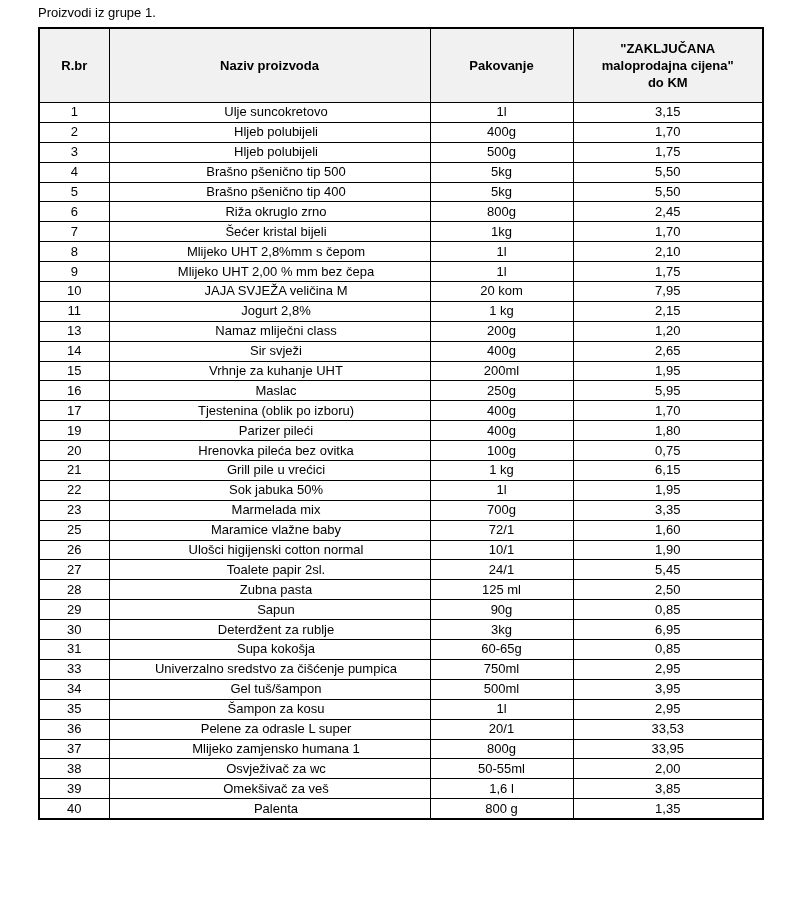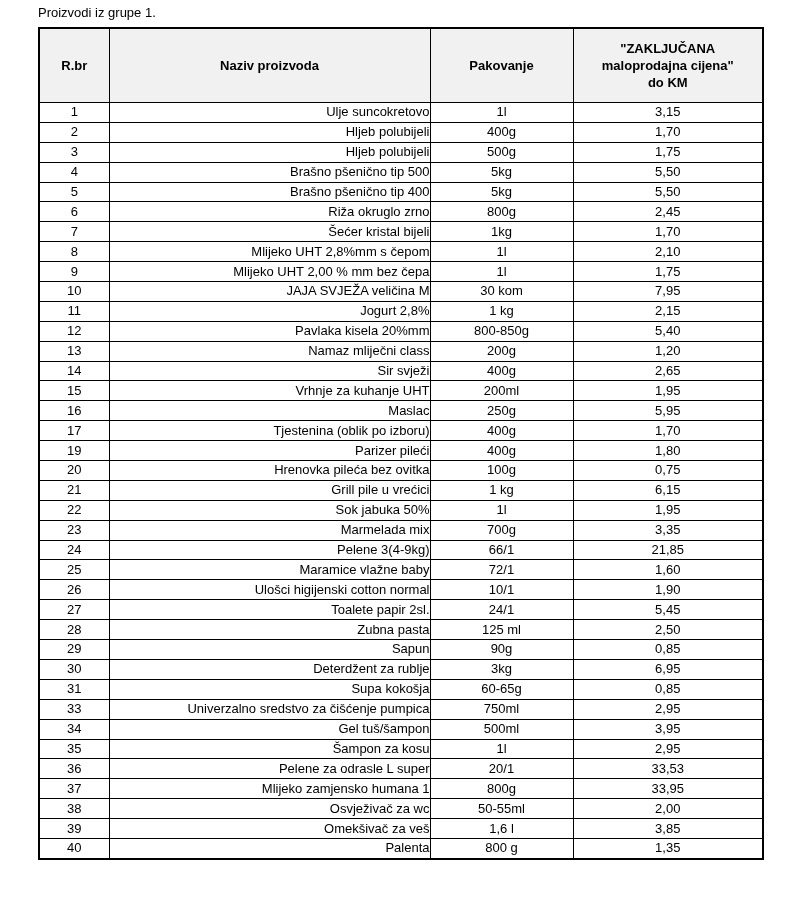--- a/index.html
+++ b/index.html
@@ -55,21 +55,21 @@
     white-space: normal;
   }
   table.products tbody td {
     height: 18.9px;
     text-align: center;
     vertical-align: middle;
     line-height: 18px;
     background: #ffffff;
   }
   table.products tbody td.naziv {
-    text-align: right;
+    text-align: center;
     padding-left: 13px;
     margin-left: 40px;
   }
   .price-head-line { display: block; }
 </style>
 </head>
 <body>
 
 <div class="page">
 
@@ -154,37 +154,31 @@
     <tr>
       <td class="rbr">9</td>
       <td class="naziv">Mlijeko UHT 2,00 % mm bez čepa</td>
       <td class="pak">1l</td>
       <td class="pr">1,75</td>
     </tr>
 
     <tr>
       <td class="rbr">10</td>
       <td class="naziv">JAJA SVJEŽA veličina M</td>
-      <td class="pak">30 kom</td>
+      <td class="pak">20 kom</td>
       <td class="pr">7,95</td>
     </tr>
 
     <tr>
       <td class="rbr">11</td>
       <td class="naziv">Jogurt 2,8%</td>
       <td class="pak">1 kg</td>
       <td class="pr">2,15</td>
     </tr>
 
-    <tr>
-      <td class="rbr">12</td>
-      <td class="naziv">Pavlaka kisela 20%mm</td>
-      <td class="pak">800-850g</td>
-      <td class="pr">5,40</td>
-    </tr>
 
     <tr>
       <td class="rbr">13</td>
       <td class="naziv">Namaz mliječni class</td>
       <td class="pak">200g</td>
       <td class="pr">1,20</td>
     </tr>
 
     <tr>
       <td class="rbr">14</td>
@@ -243,26 +237,20 @@
       <td class="pr">1,95</td>
     </tr>
 
     <tr>
       <td class="rbr">23</td>
       <td class="naziv">Marmelada mix</td>
       <td class="pak">700g</td>
       <td class="pr">3,35</td>
     </tr>
 
-    <tr>
-      <td class="rbr">24</td>
-      <td class="naziv">Pelene 3(4-9kg)</td>
-      <td class="pak">66/1</td>
-      <td class="pr">21,85</td>
-    </tr>
 
     <tr>
       <td class="rbr">25</td>
       <td class="naziv">Maramice vlažne baby</td>
       <td class="pak">72/1</td>
       <td class="pr">1,60</td>
     </tr>
 
     <tr>
       <td class="rbr">26</td>

